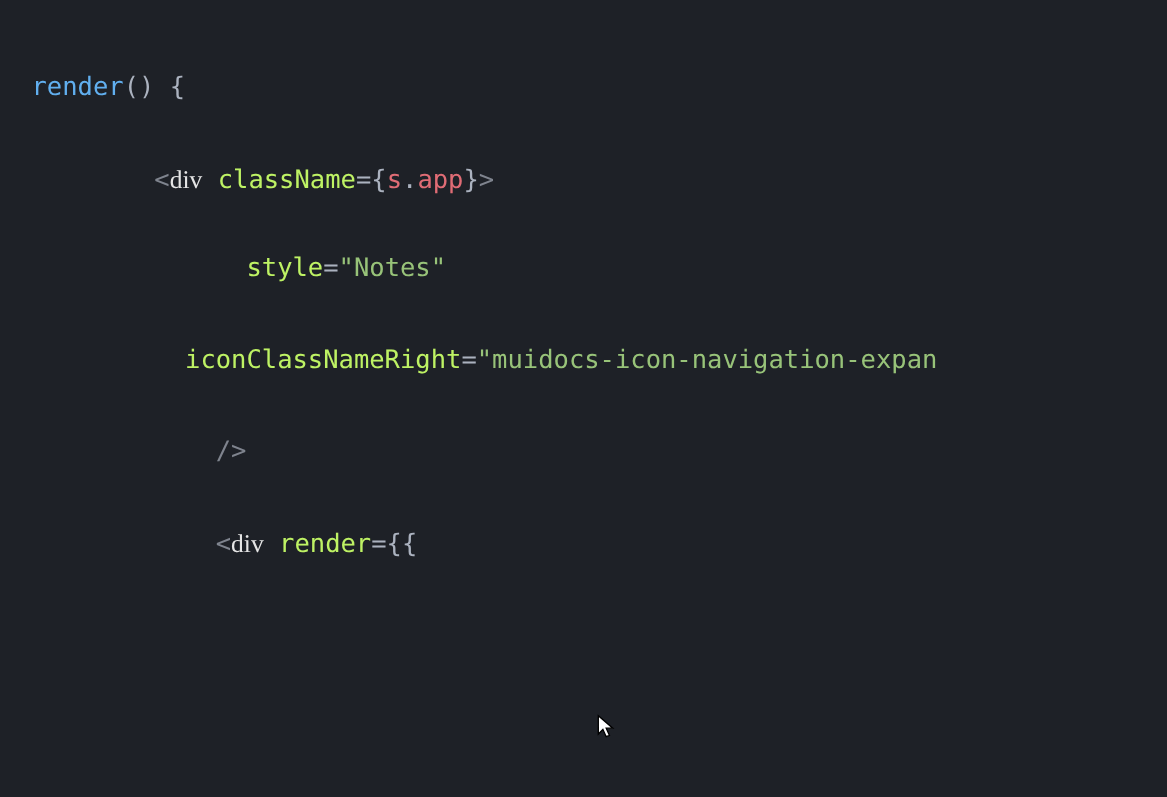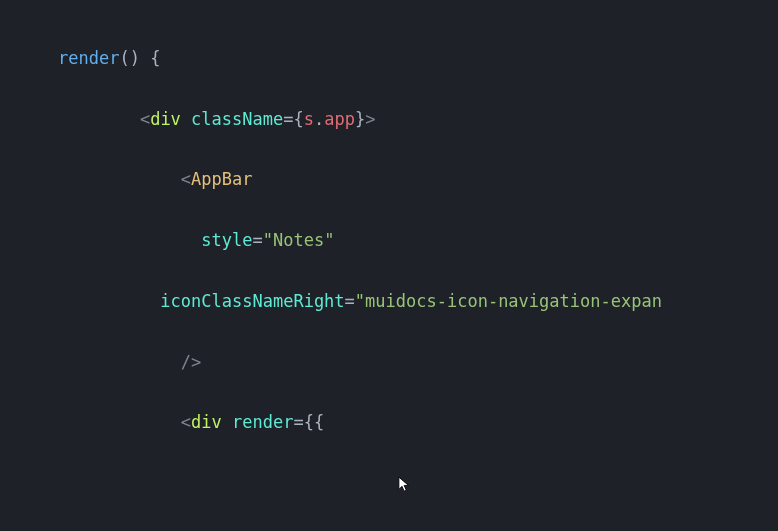--- a/index.html
+++ b/index.html
@@ -17,47 +17,46 @@
       width: 778px;
       height: 531px;
       position: relative;
     }
     .editor {
       padding: 14px 0 0 0;
       white-space: pre;
       position: relative;
     }
     .line {
-      padding-left: 58px;
+      padding-left: 21px;
       height: 31px;
     }
     .c-default { color: #abb2bf; }
     .c-keyword { color: #c678dd; }
     .c-fn { color: #61afef; }
     .c-punc { color: #abb2bf; }
     .c-grey { color: #7f848e; }
-    .c-tag { color: #bef264; }
+    .c-tag { color: #e5e5e5; font-family: Liberation Serif, serif; }
     .c-component { color: #e5c07b; }
-    .c-attr { color: #5eead4; }
+    .c-attr { color: #bef264; }
     .c-string { color: #98c379; }
     .c-expr { color: #e06c75; }
     .cursor {
       position: absolute;
       width: 14px;
       height: 20px;
       pointer-events: none;
     }
   </style>
 </head>
 <body>
 
 <div class="editor">
 <div class="line"><span class="c-fn">render</span><span class="c-punc">(</span><span class="c-punc">)</span><span class="c-default"> </span><span class="c-punc">{</span></div>
 <div class="line">        <span class="c-grey">&lt;</span><span class="c-tag">div</span><span class="c-default"> </span><span class="c-attr">className</span><span class="c-punc">=</span><span class="c-punc">{</span><span class="c-expr">s</span><span class="c-punc">.</span><span class="c-expr">app</span><span class="c-punc">}</span><span class="c-grey">&gt;</span></div>
-<div class="line">            <span class="c-grey">&lt;</span><span class="c-component">AppBar</span></div>
 <div class="line">              <span class="c-attr">style</span><span class="c-punc">=</span><span class="c-string">"Notes"</span></div>
 <div class="line">          <span class="c-attr">iconClassNameRight</span><span class="c-punc">=</span><span class="c-string">"muidocs-icon-navigation-expan</span></div>
 <div class="line">            <span class="c-grey">/</span><span class="c-grey">&gt;</span></div>
 <div class="line">            <span class="c-grey">&lt;</span><span class="c-tag">div</span><span class="c-default"> </span><span class="c-attr">render</span><span class="c-punc">=</span><span class="c-punc">{</span><span class="c-punc">{</span></div>
 <div class="line">                      </div>
 
 
 
 
 

